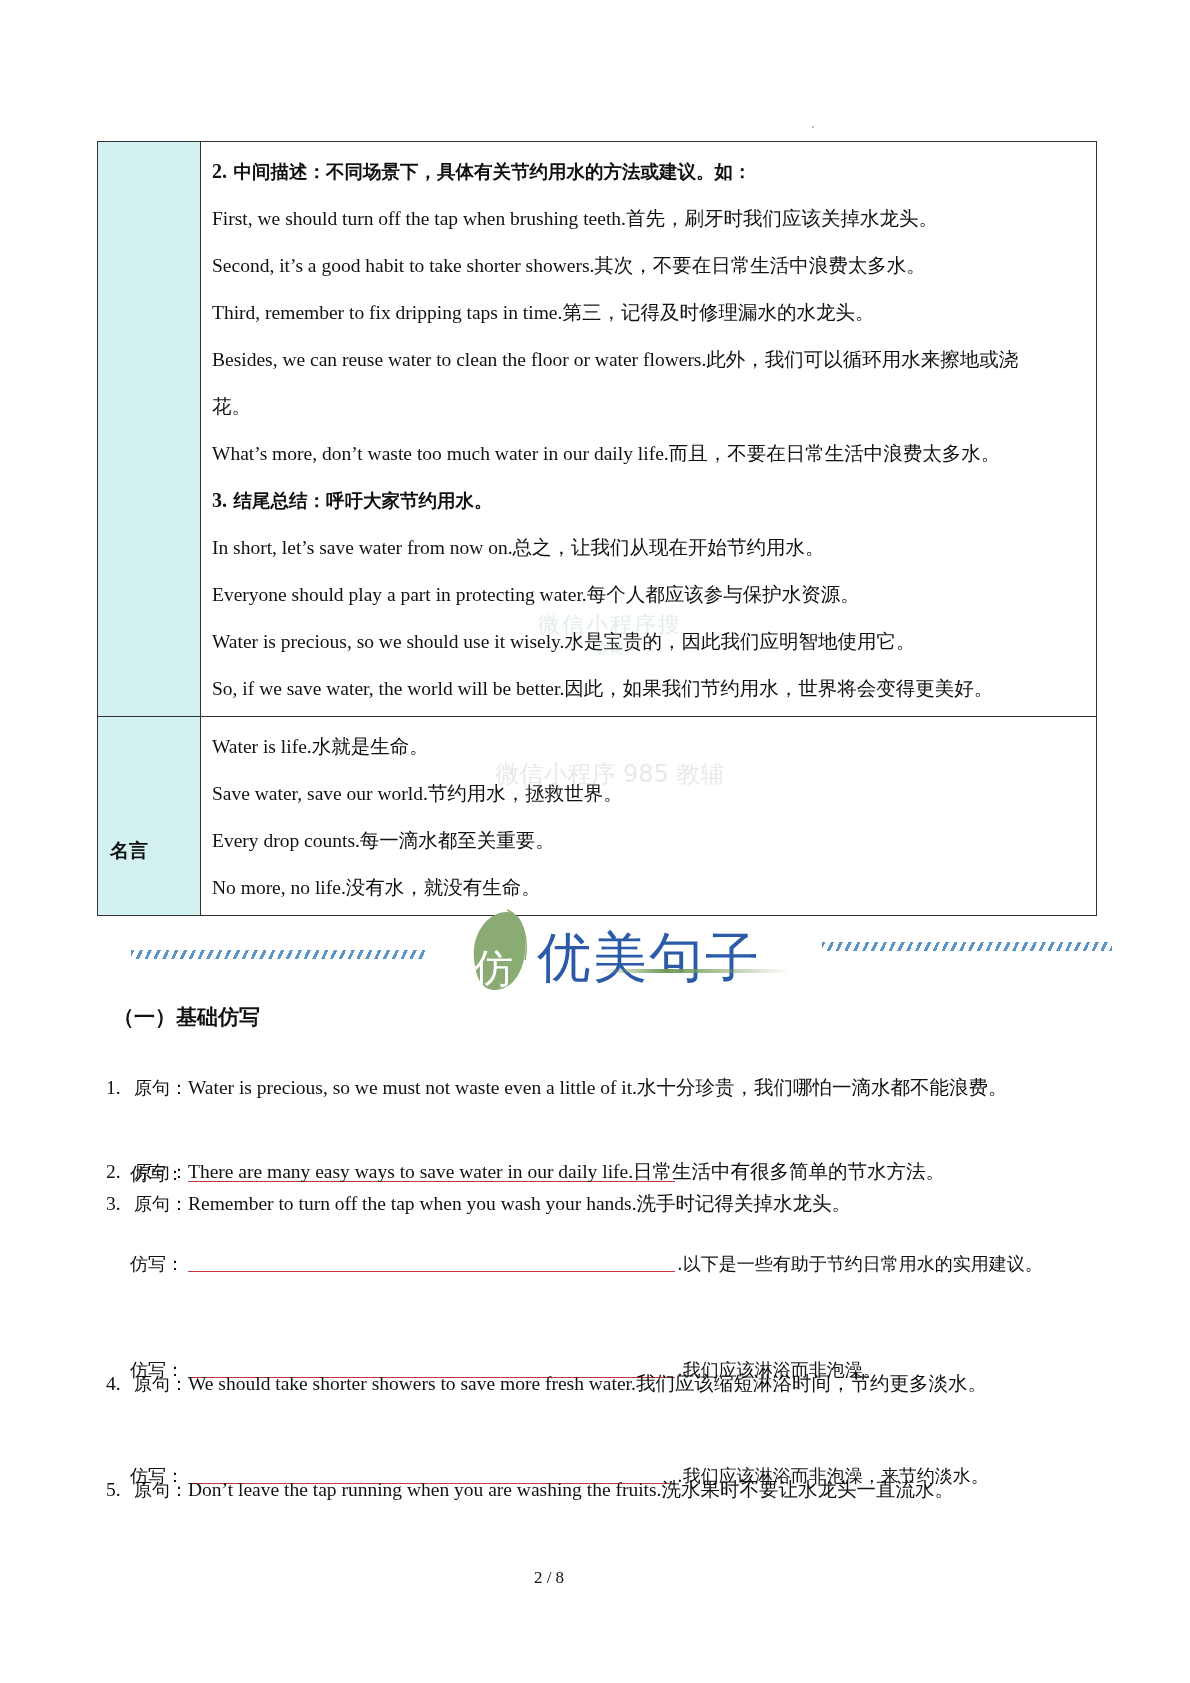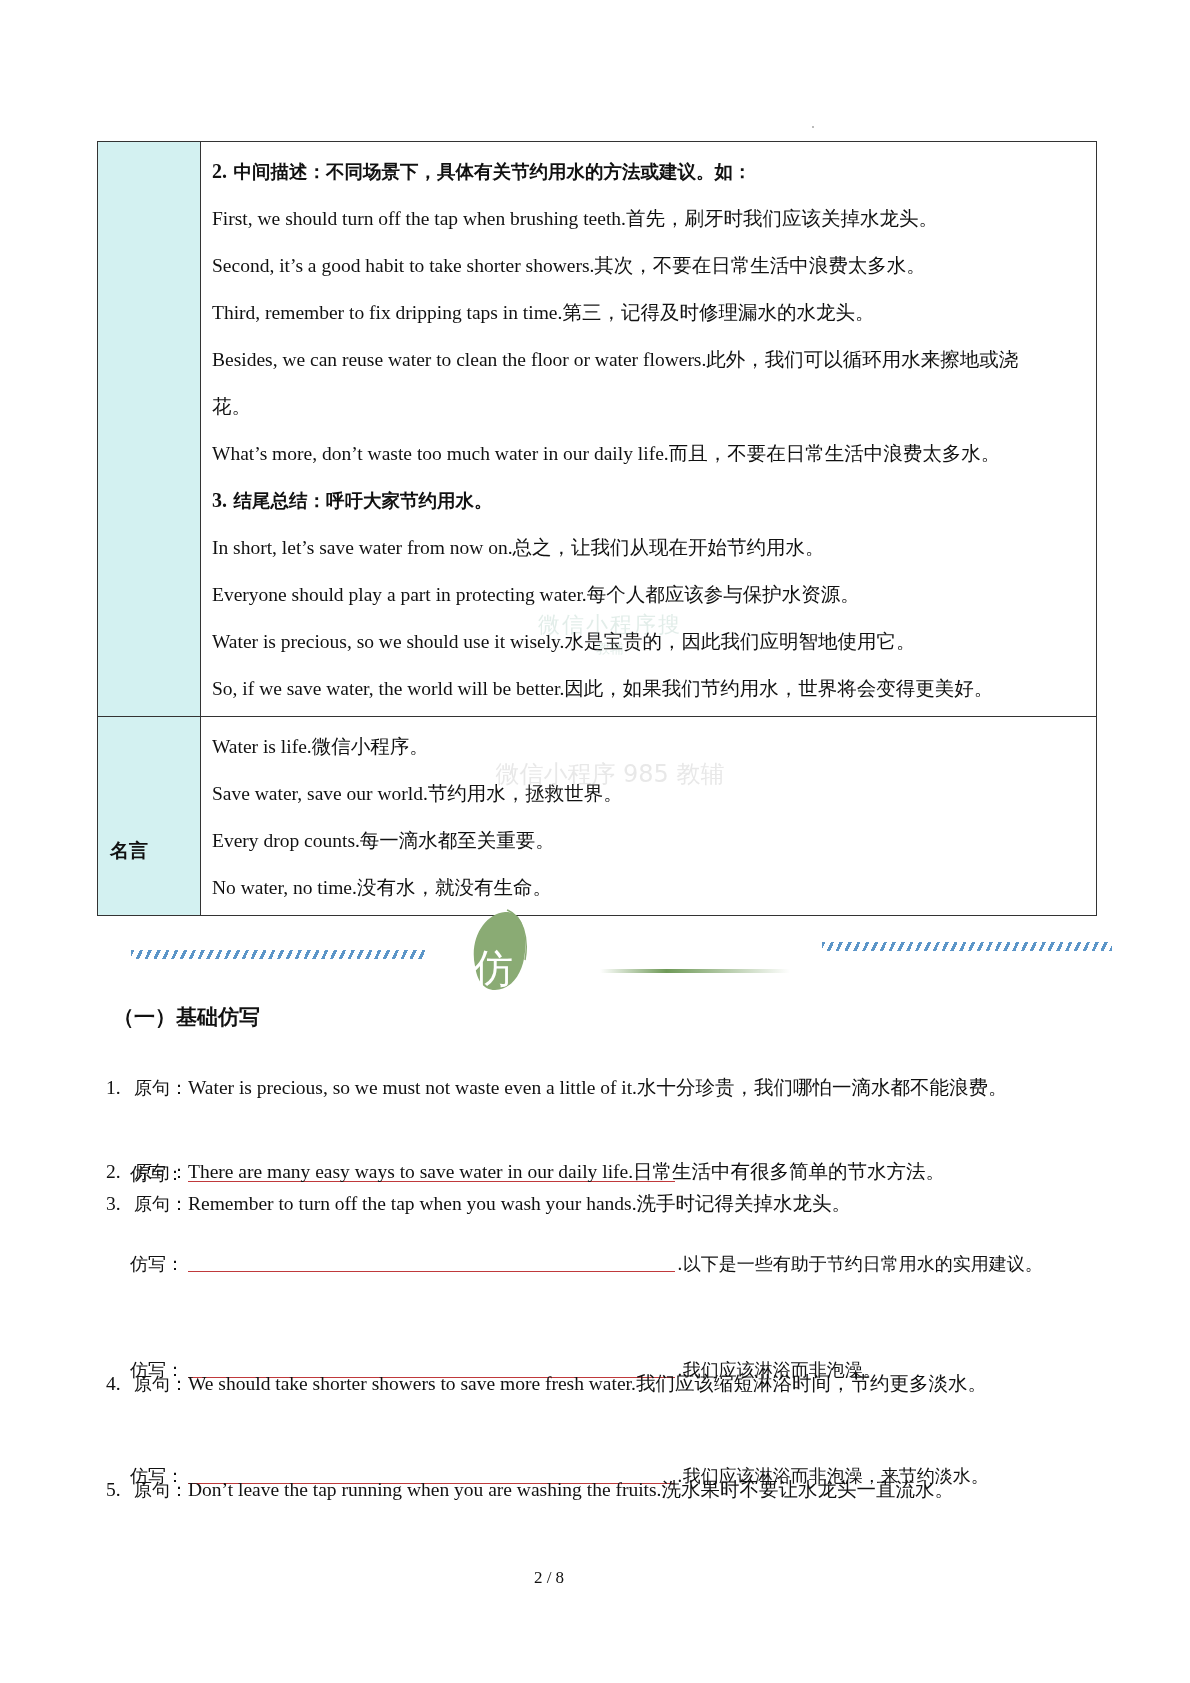--- a/index.html
+++ b/index.html
@@ -82,42 +82,43 @@
       <div class="line">Everyone should play a part in protecting water.每个人都应该参与保护水资源。</div>
       <div class="line">Water is precious, so we should use it wisely.水是宝贵的，因此我们应明智地使用它。</div>
       <div class="line">So, if we save water, the world will be better.因此，如果我们节约用水，世界将会变得更美好。</div>
     </td>
   </tr>
   <tr>
     <td class="label-cell">
       <div style="margin-top:70px">名言</div>
     </td>
     <td class="content-cell">
-      <div class="line">Water is life.微信小程序。</div>
+      <div class="line">Water is life.水就是生命。</div>
       <div class="line">Save water, save our world.节约用水，拯救世界。</div>
       <div class="line">Every drop counts.每一滴水都至关重要。</div>
-      <div class="line">No water, no time.没有水，就没有生命。</div>
+      <div class="line">No more, no life.没有水，就没有生命。</div>
     </td>
   </tr>
 </tbody>
   </table>
 
 <div class="watermark">
   <div class="wm-top">微信小程序搜</div>
   <div class="wm-mid">教辅</div>
   <div class="wm-bottom">微信小程序 985 教辅</div>
 </div>
 
 <div class="banner">
   <div class="stripes left"></div>
   <svg class="banner-icon" viewBox="0 0 62 86">
     <path d="M8 58 C2 30 18 6 38 4 C54 3 60 22 58 44 C56 66 44 82 28 82 C16 82 10 72 8 58 Z" fill="#8aab74"></path>
     <path d="M40 2 C56 8 62 30 58 52" stroke="#8aab74" stroke-width="1.5" fill="none"></path>
     <text x="6" y="74" font-family="DejaVu Sans, sans-serif" font-size="40" fill="#ffffff">仿</text>
   </svg>
+  <div class="banner-title">优美句子</div>
   <div class="banner-underline"></div>
   <div class="stripes right"></div>
 </div>
 
 <div class="section-title">（一）基础仿写</div>
 
 <div class="ex" style="top:1074px">
   <span class="idx">1.</span><span class="cn">原句：</span><span>Water is precious, so we must not waste even a little of it.水十分珍贵，我们哪怕一滴水都不能浪费。</span>
 </div>
 <div class="imit" style="top:1116px">

